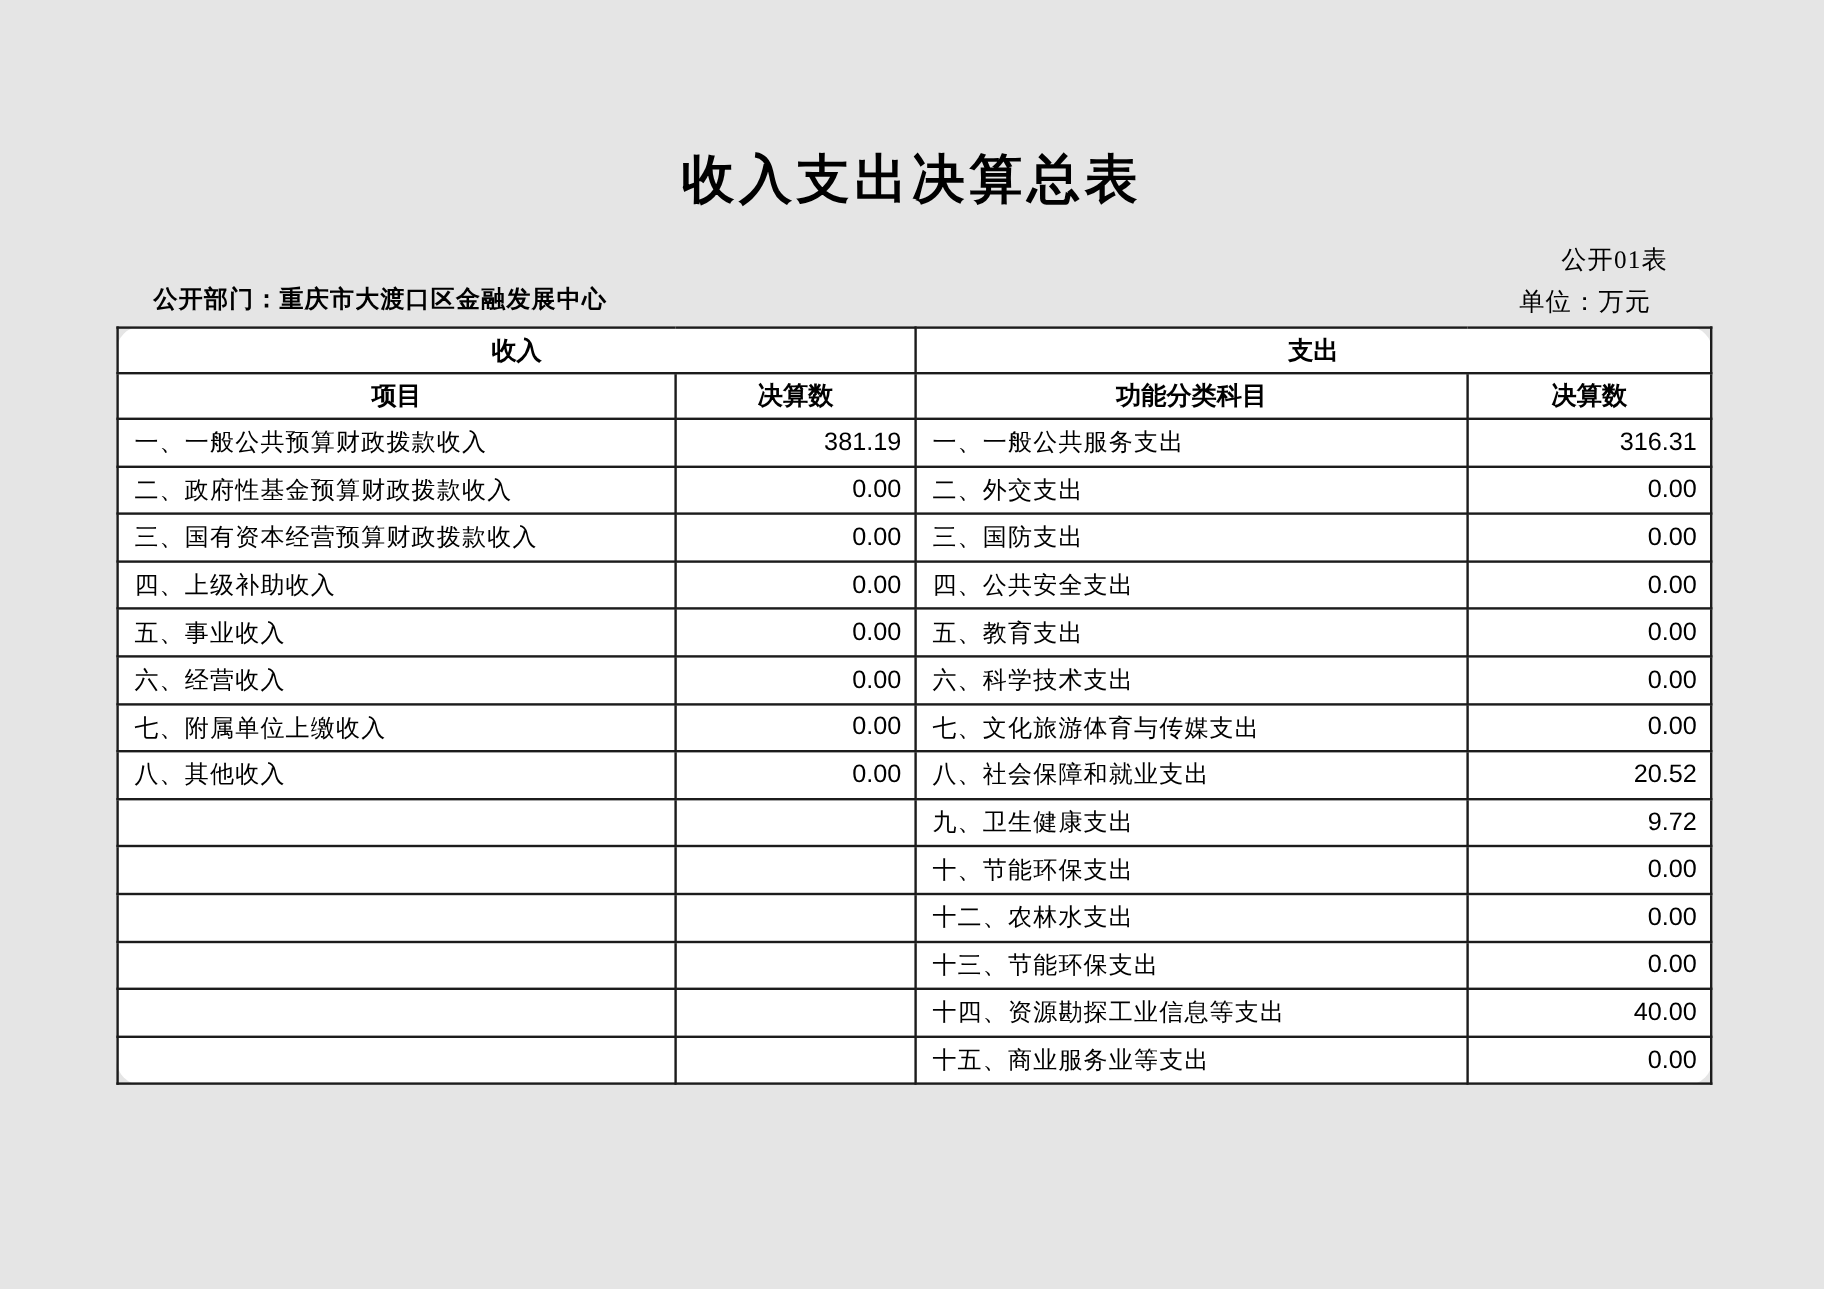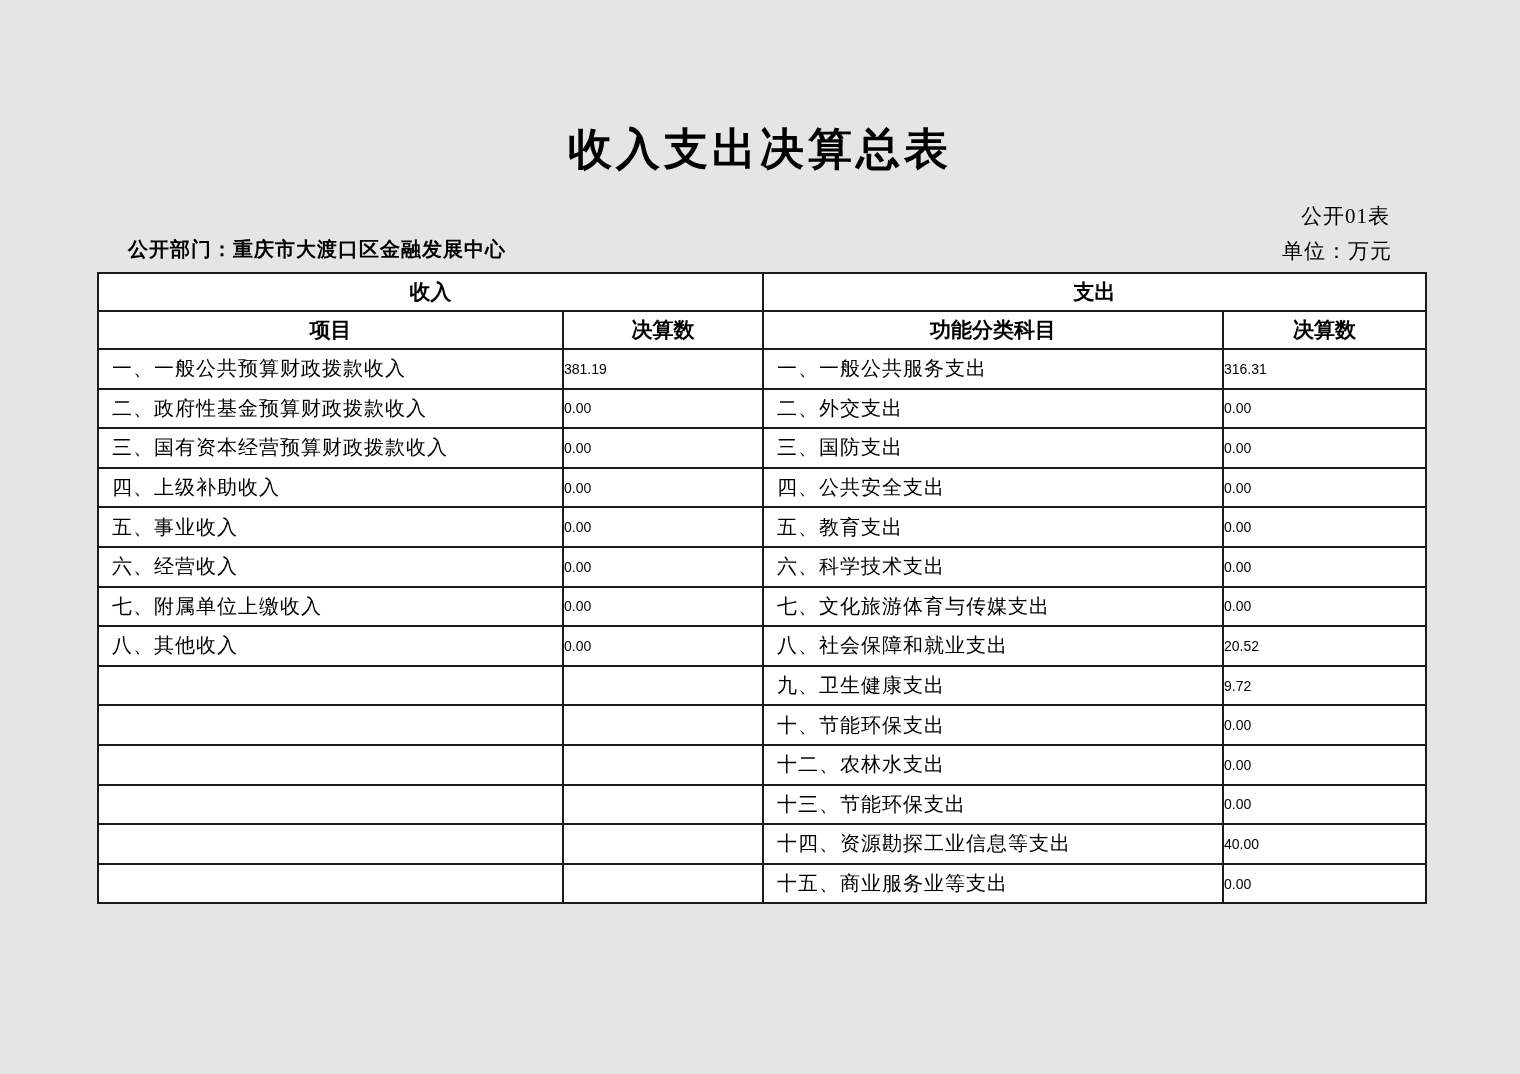--- a/index.html
+++ b/index.html
@@ -34,32 +34,33 @@
   .department {
     position: absolute;
     top: 236px; left: 128px;
     font-size: 20px;
     font-weight: bold;
     font-family: Liberation Mono, monospace;
     letter-spacing: 1px;
   }
   .unit {
     position: absolute;
-    top: 237px; right: 128px;
+    top: 237px; right: 144px;
     font-size: 21px;
     font-family: Liberation Serif, serif;
     letter-spacing: 1px;
   }
   table.budget {
     position: absolute;
     top: 272px; left: 97px;
     width: 1328px;
     border-collapse: collapse;
     table-layout: fixed;
     background: #ffffff;
+    border-radius: 21px;
   }
   table.budget th, table.budget td {
     border: 2px solid #1c1c1c;
     overflow: hidden;
     white-space: nowrap;
   }
   table.budget th {
     font-size: 21px;
     font-weight: bold;
     text-align: center;
@@ -71,21 +72,22 @@
   tbody td { height: 39.6px; vertical-align: middle; }
   td.item {
     font-family: "Liberation Serif", "DejaVu Serif", serif;
     font-size: 20px;
     text-align: left;
     padding-left: 13px;
     letter-spacing: 1px;
   }
   td.num {
     font-family: "Liberation Sans", "DejaVu Sans", sans-serif;
-    font-size: 14px;
+    font-size: 21px;
+    text-align: right;
     padding-right: 11px;
   }
 </style>
 </head>
 <body>
 
 <div class="page">
 
   <h1 class="doc-title">收入支出决算总表</h1>
 

